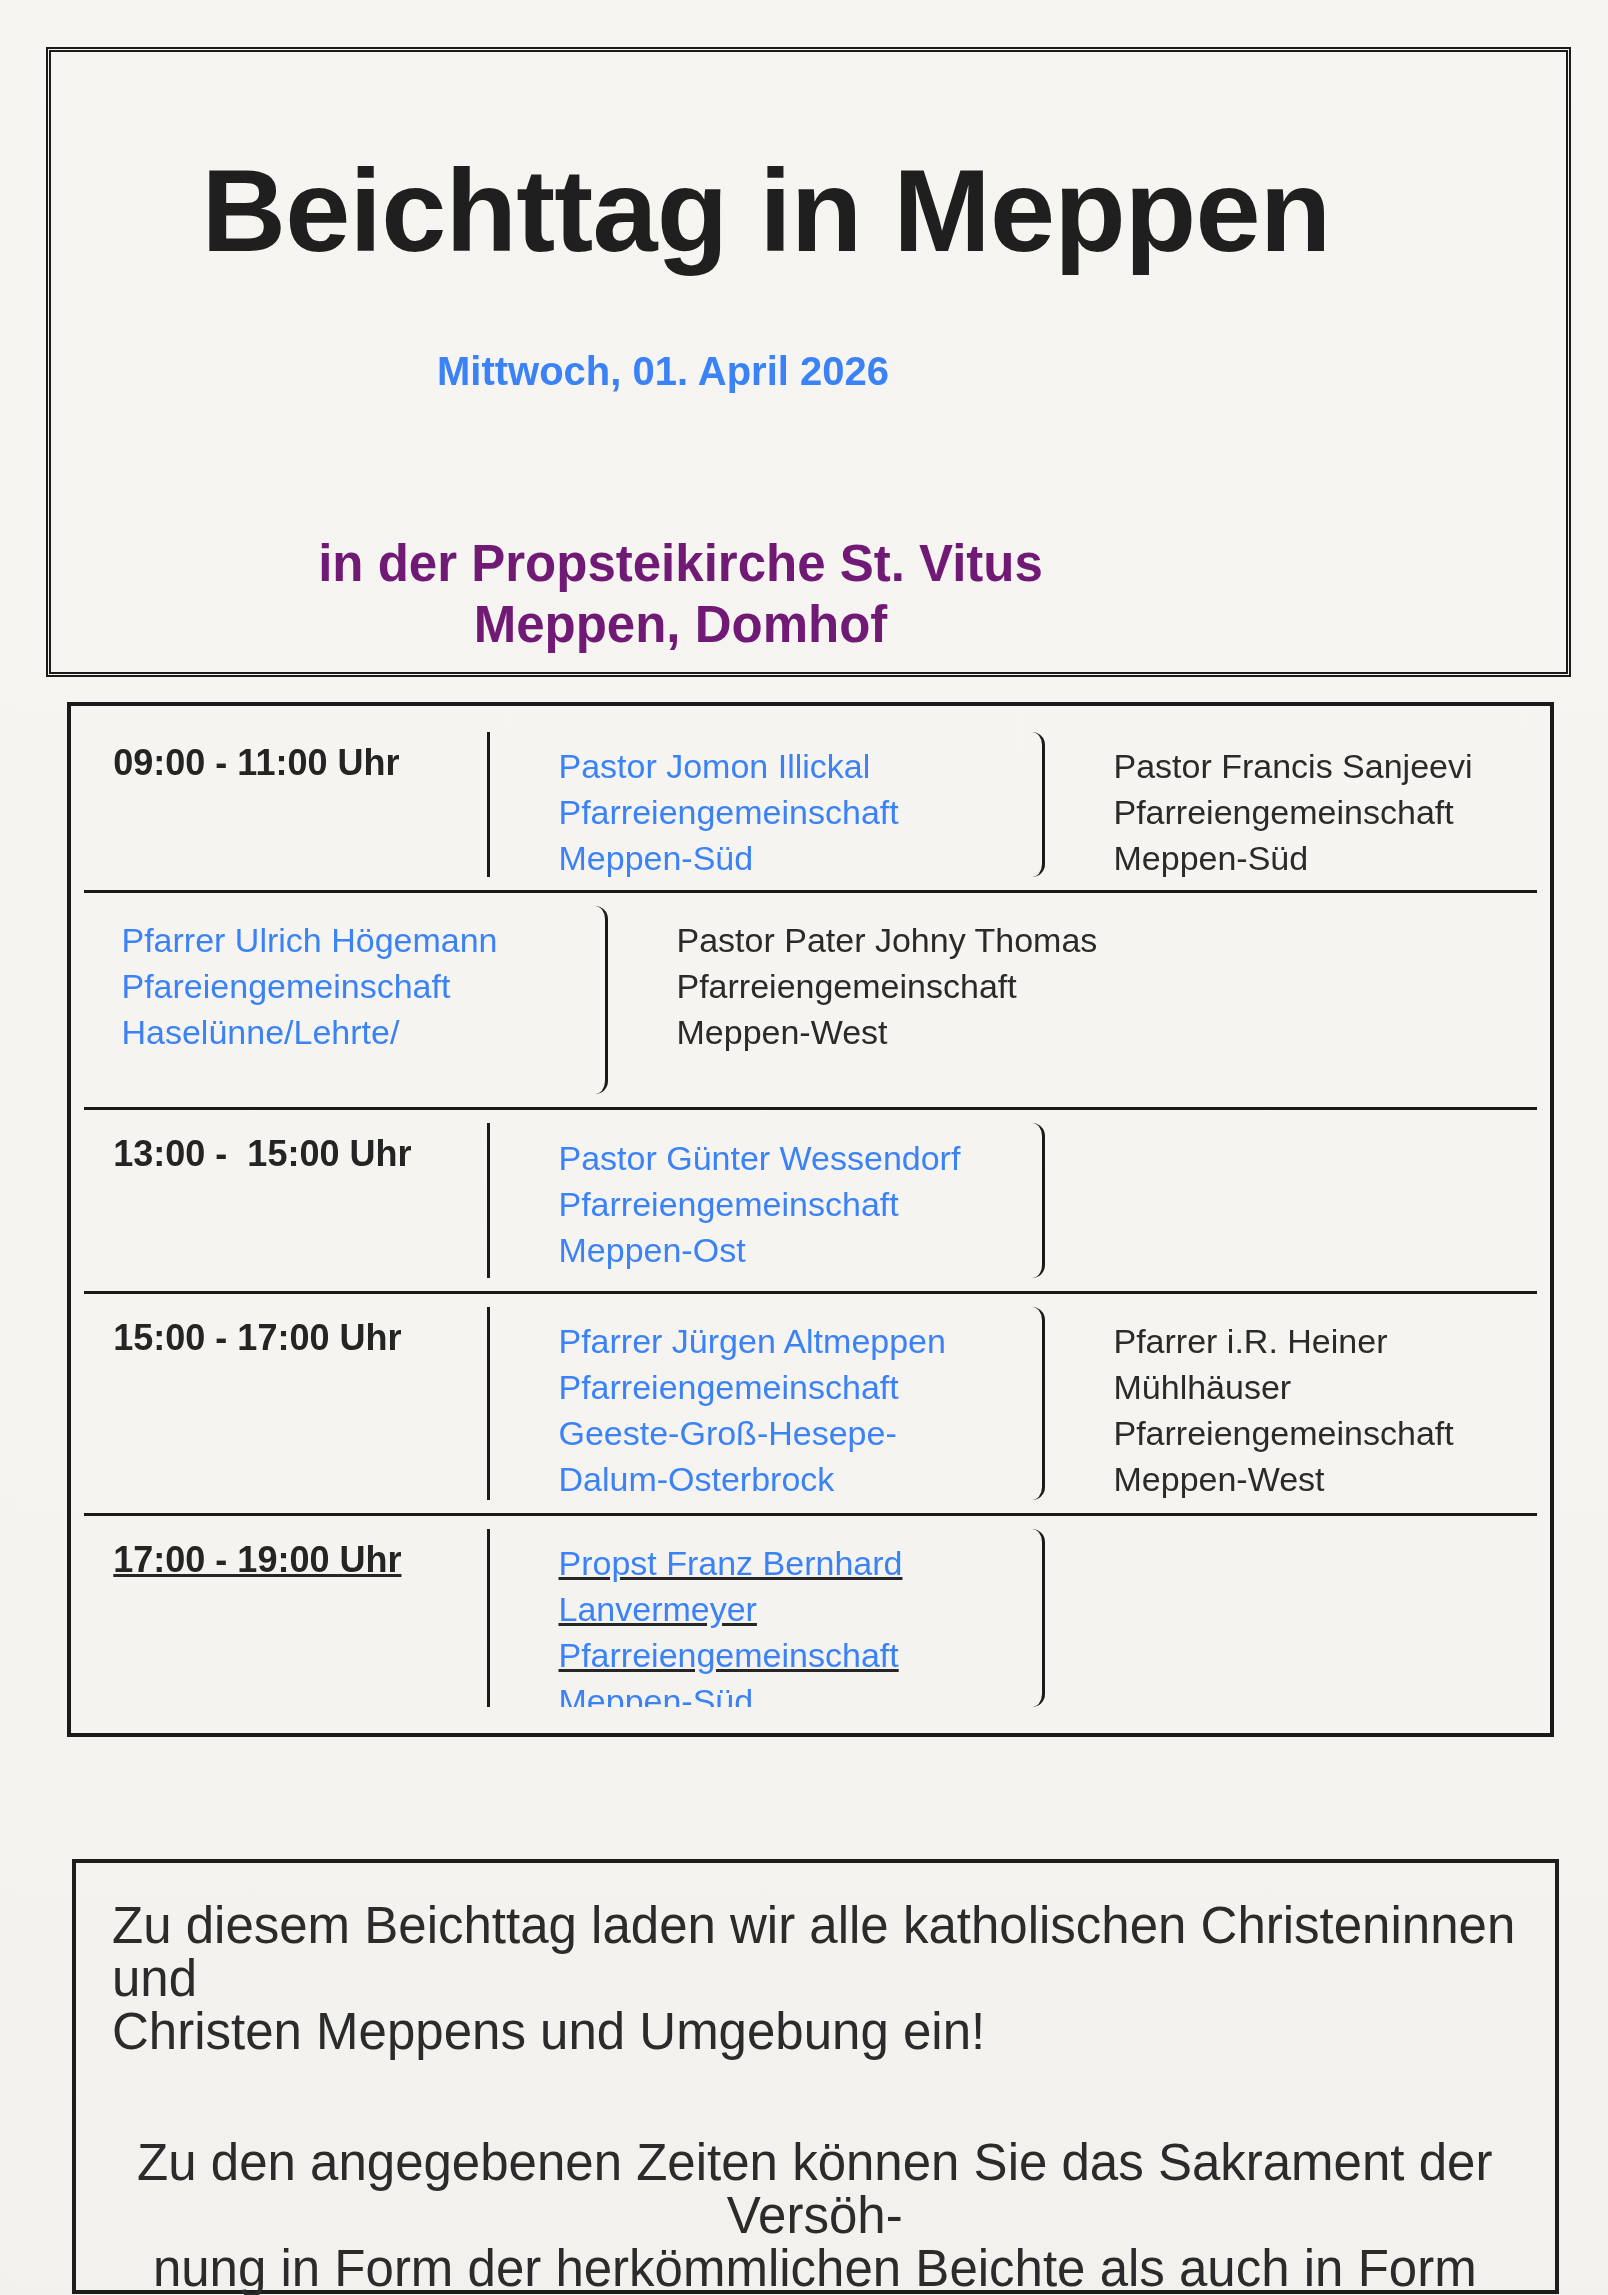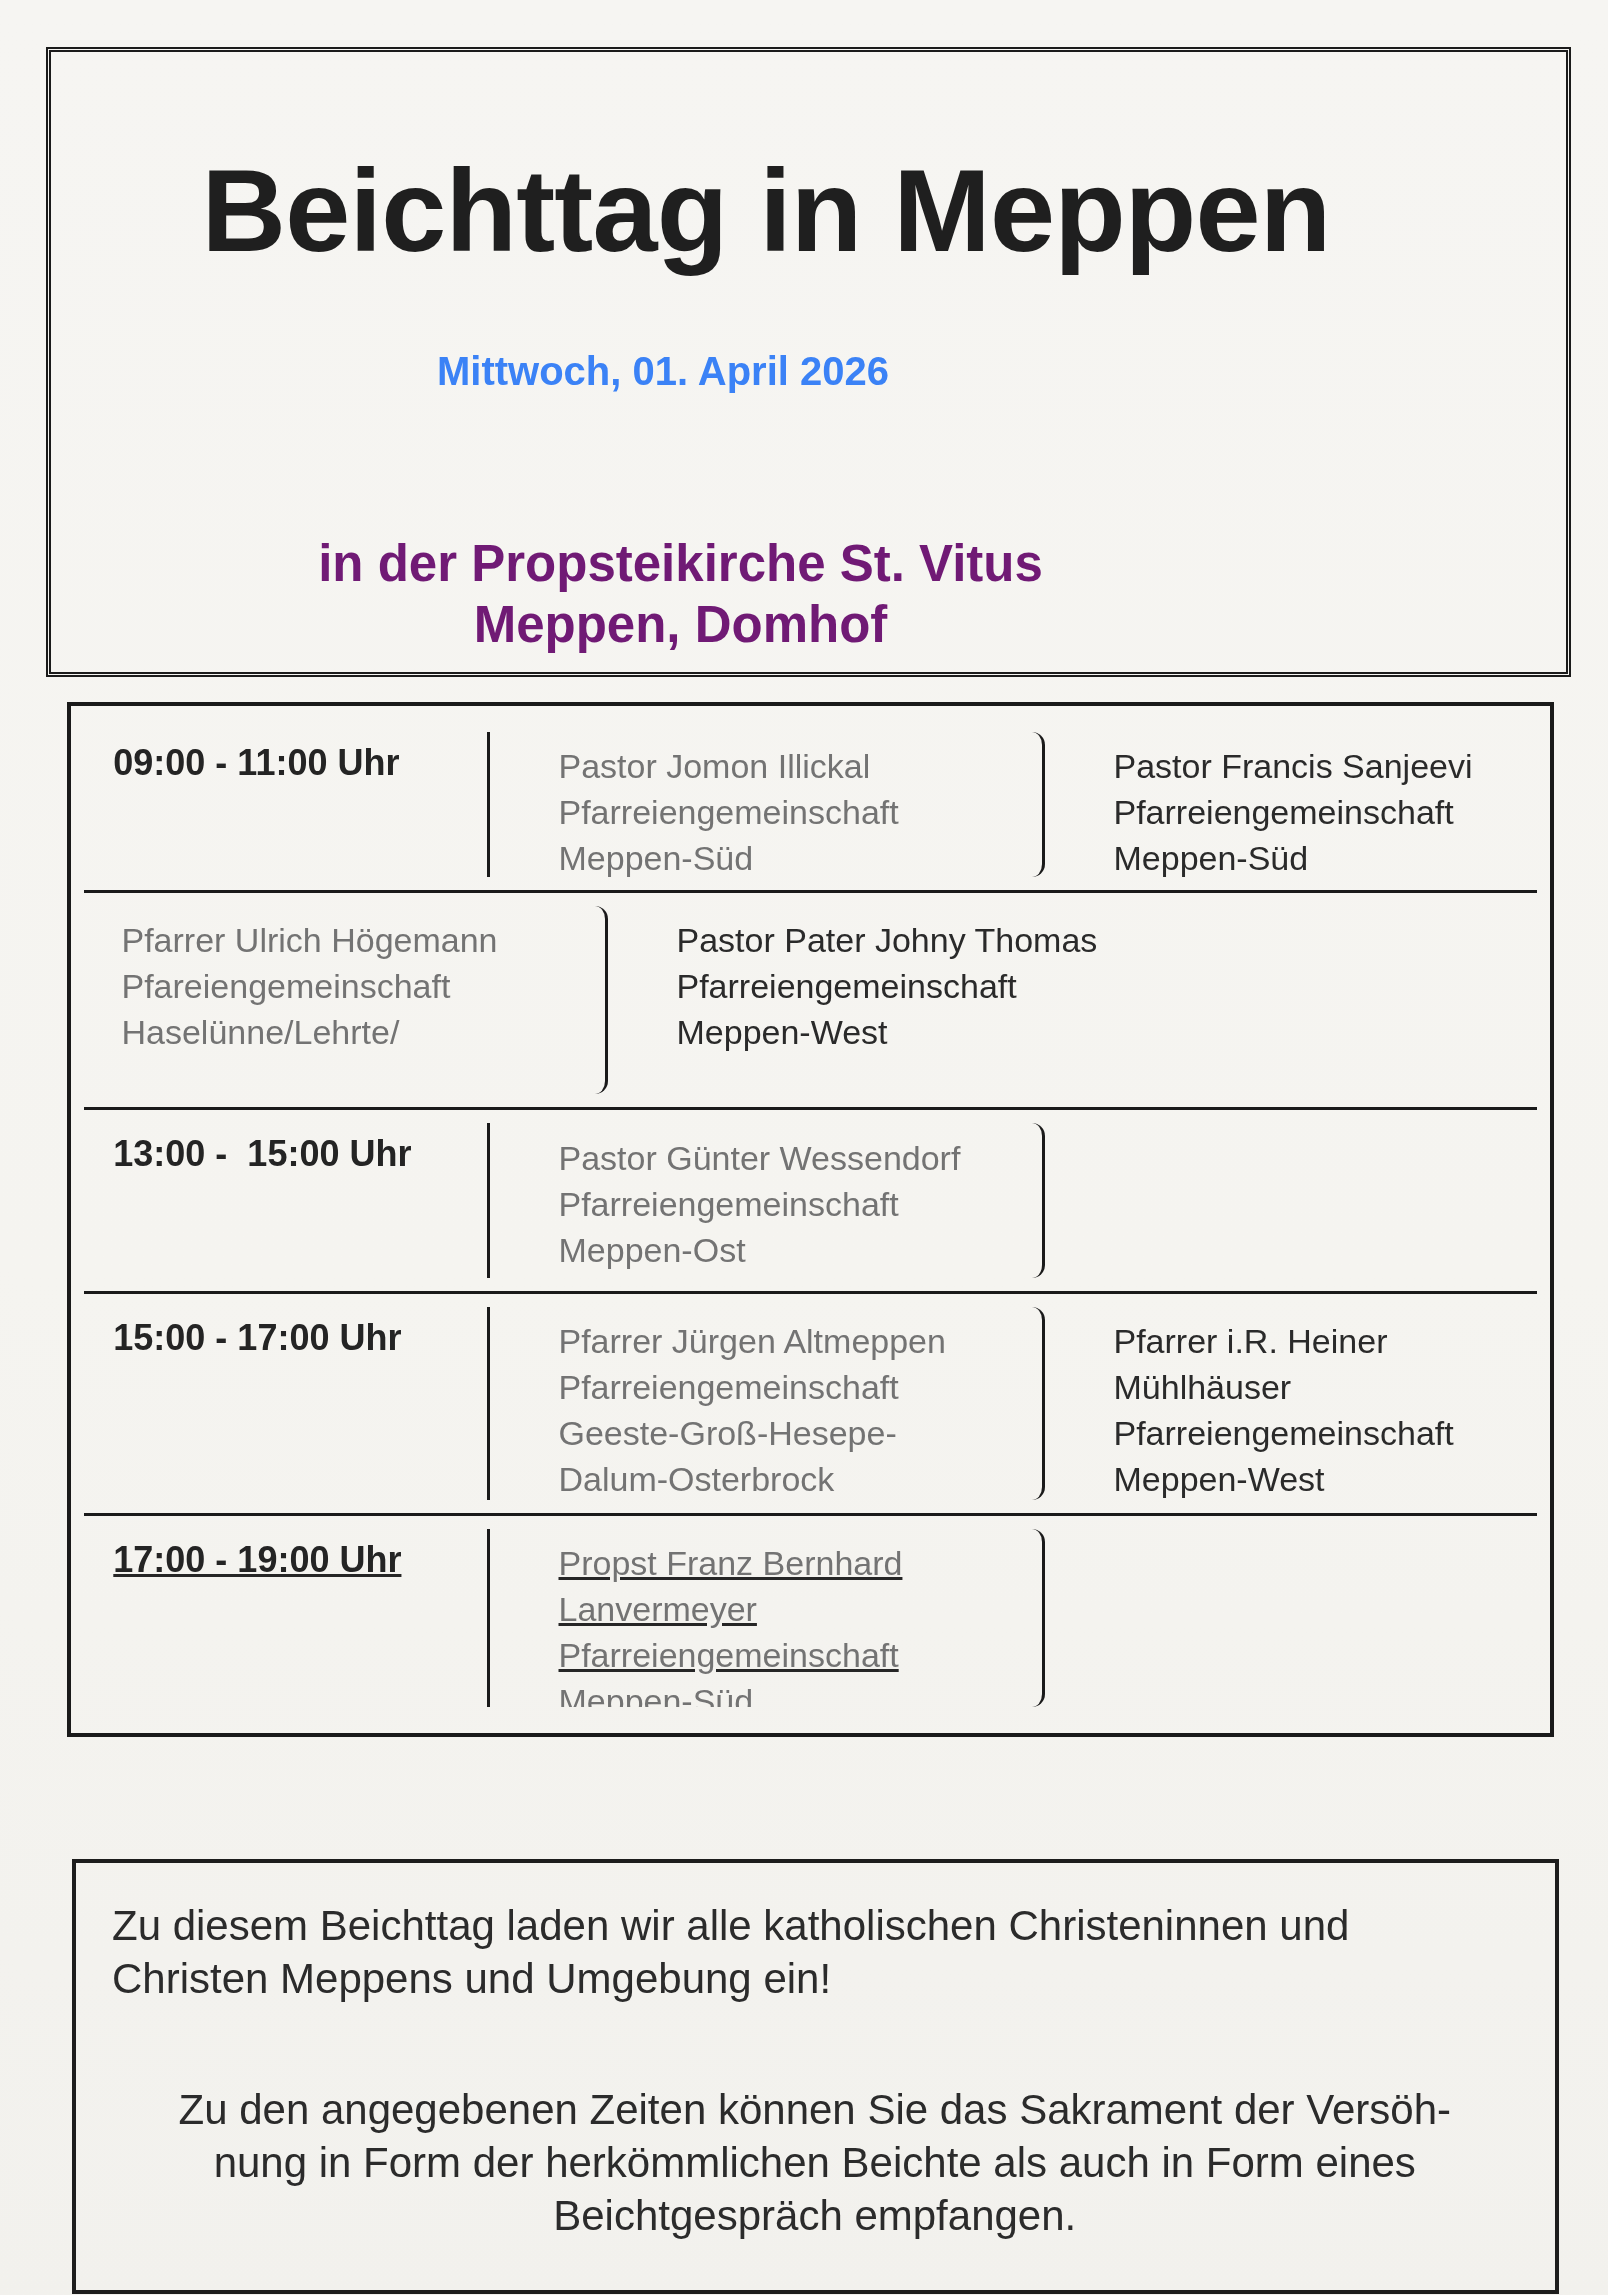--- a/index.html
+++ b/index.html
@@ -80,21 +80,21 @@
     line-height: 46px;
     font-weight: bold;
     color: #242424;
     border-right: 3.3px solid #1a1a1a;
   }
   .cell-priest-a {
     width: 511px;
     padding: 11.4px 8.2px 0 24.5px;
     font-size: 34px;
     line-height: 46px;
-    color: #737373;
+    color: #3b82f6;
     border-right: 3.3px solid #1a1a1a;
     border-radius: 13px;
   }
   .cell-priest-b {
     flex: 1;
     padding: 11.4px 8.2px 0 24.5px;
     font-size: 34px;
     line-height: 46px;
     color: #2a2a2a;
   }
@@ -102,21 +102,21 @@
   
   .footer-box {
     position: absolute;
     left: 59px; top: 1846px;
     width: 1487px; height: 435px;
     border: 4.1px solid #1d1d1d;
     padding: 23px 24.5px 0 23px;
     background: transparent;
   }
   .footer-par {
-    font-size: 42px;
+    font-size: 51px;
     line-height: 53px;
     color: #2b2b2b;
     white-space: pre-line;
   }
   .footer-par + .footer-par { margin-top: 52px; text-align: center; }
 </style>
 </head>
 <body>
 
 <div class="page">

